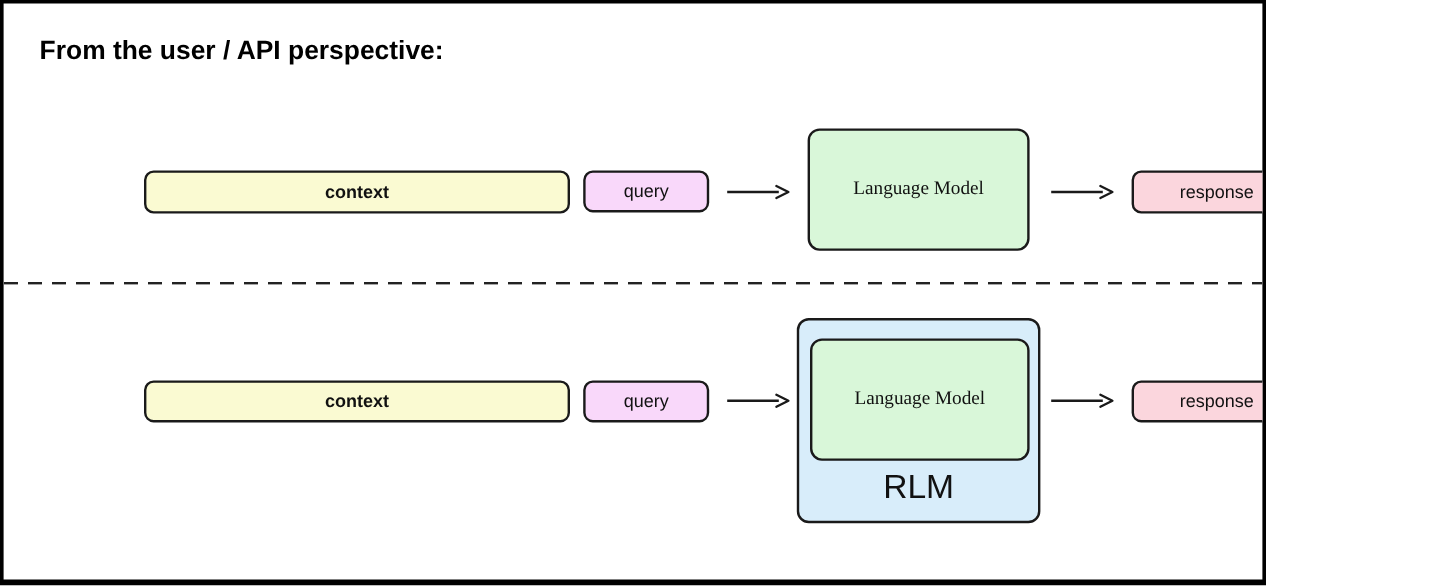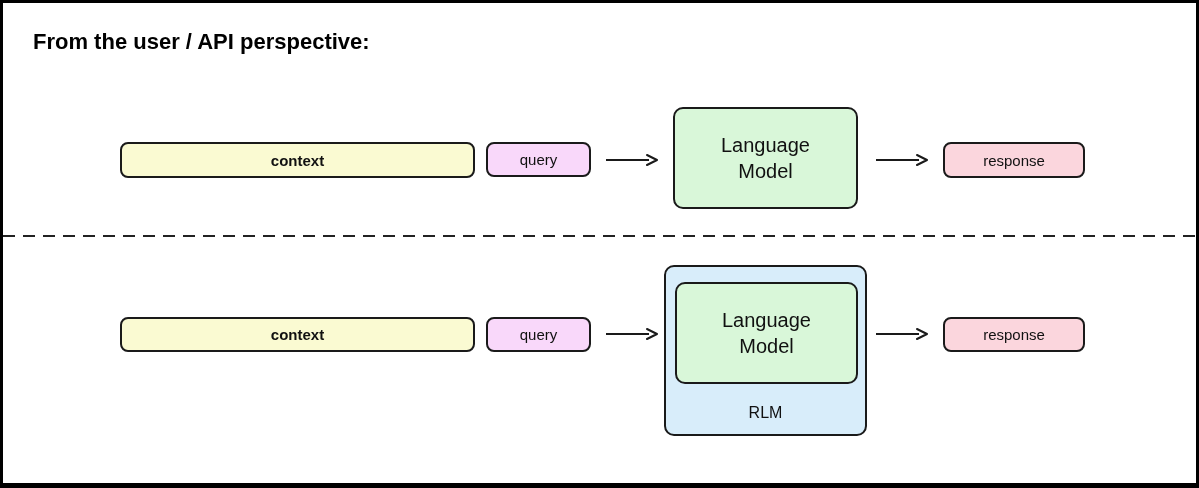--- a/index.html
+++ b/index.html
@@ -1,20 +1,20 @@
 <!DOCTYPE html>
 <html style="--c-context: #fafad2; --c-query: #f9d8fa; --c-model: #d9f7d9; --c-response: #fbd6dd; --c-rlm: #d8edfa; --c-stroke: #1a1a1a;"><head>
 <meta charset="utf-8">
 <style>
   html, body { margin: 0; padding: 0; background: #ffffff; }
   * { box-sizing: border-box; }
 
   .canvas {
     position: relative;
-    width: 1199px;
+    width: 1055px;
     height: 488px;
     background: #ffffff;
     border: 3px solid #000000;
     border-bottom-width: 5px;
     font-family: "Liberation Sans", sans-serif;
     color: #111111;
     overflow: hidden;
   }
 
   .title {
@@ -38,38 +38,39 @@
     text-align: center;
   }
 
   .ctx { background: var(--c-context, #fafad2); font-weight: bold; }
   .qry { background: var(--c-query, #f9d8fa); }
   .rsp { background: var(--c-response, #fbd6dd); text-align: center; }
 
   .lm {
     background: var(--c-model, #d9f7d9);
     border-radius: 10px;
-    font-size: 20px;
+    font-size: 16px;
     line-height: 1.3;
+    font-family: Liberation Serif, serif;
   }
   .lm .wrap { display: inline-block; width: 120px; }
 
   .rlm {
     position: absolute;
     background: var(--c-rlm, #d8edfa);
     border: 2px solid var(--c-stroke, #1a1a1a);
     border-radius: 10px;
   }
   .rlm-label {
     position: absolute;
     left: 0;
     right: 0;
     bottom: 12px;
     text-align: center;
-    font-size: 16px;
+    font-size: 28px;
     color: #111111;
   }
 
   .arrow {
     position: absolute;
     width: 54px;
     height: 14px;
   }
   .arrow svg { display: block; }
 

